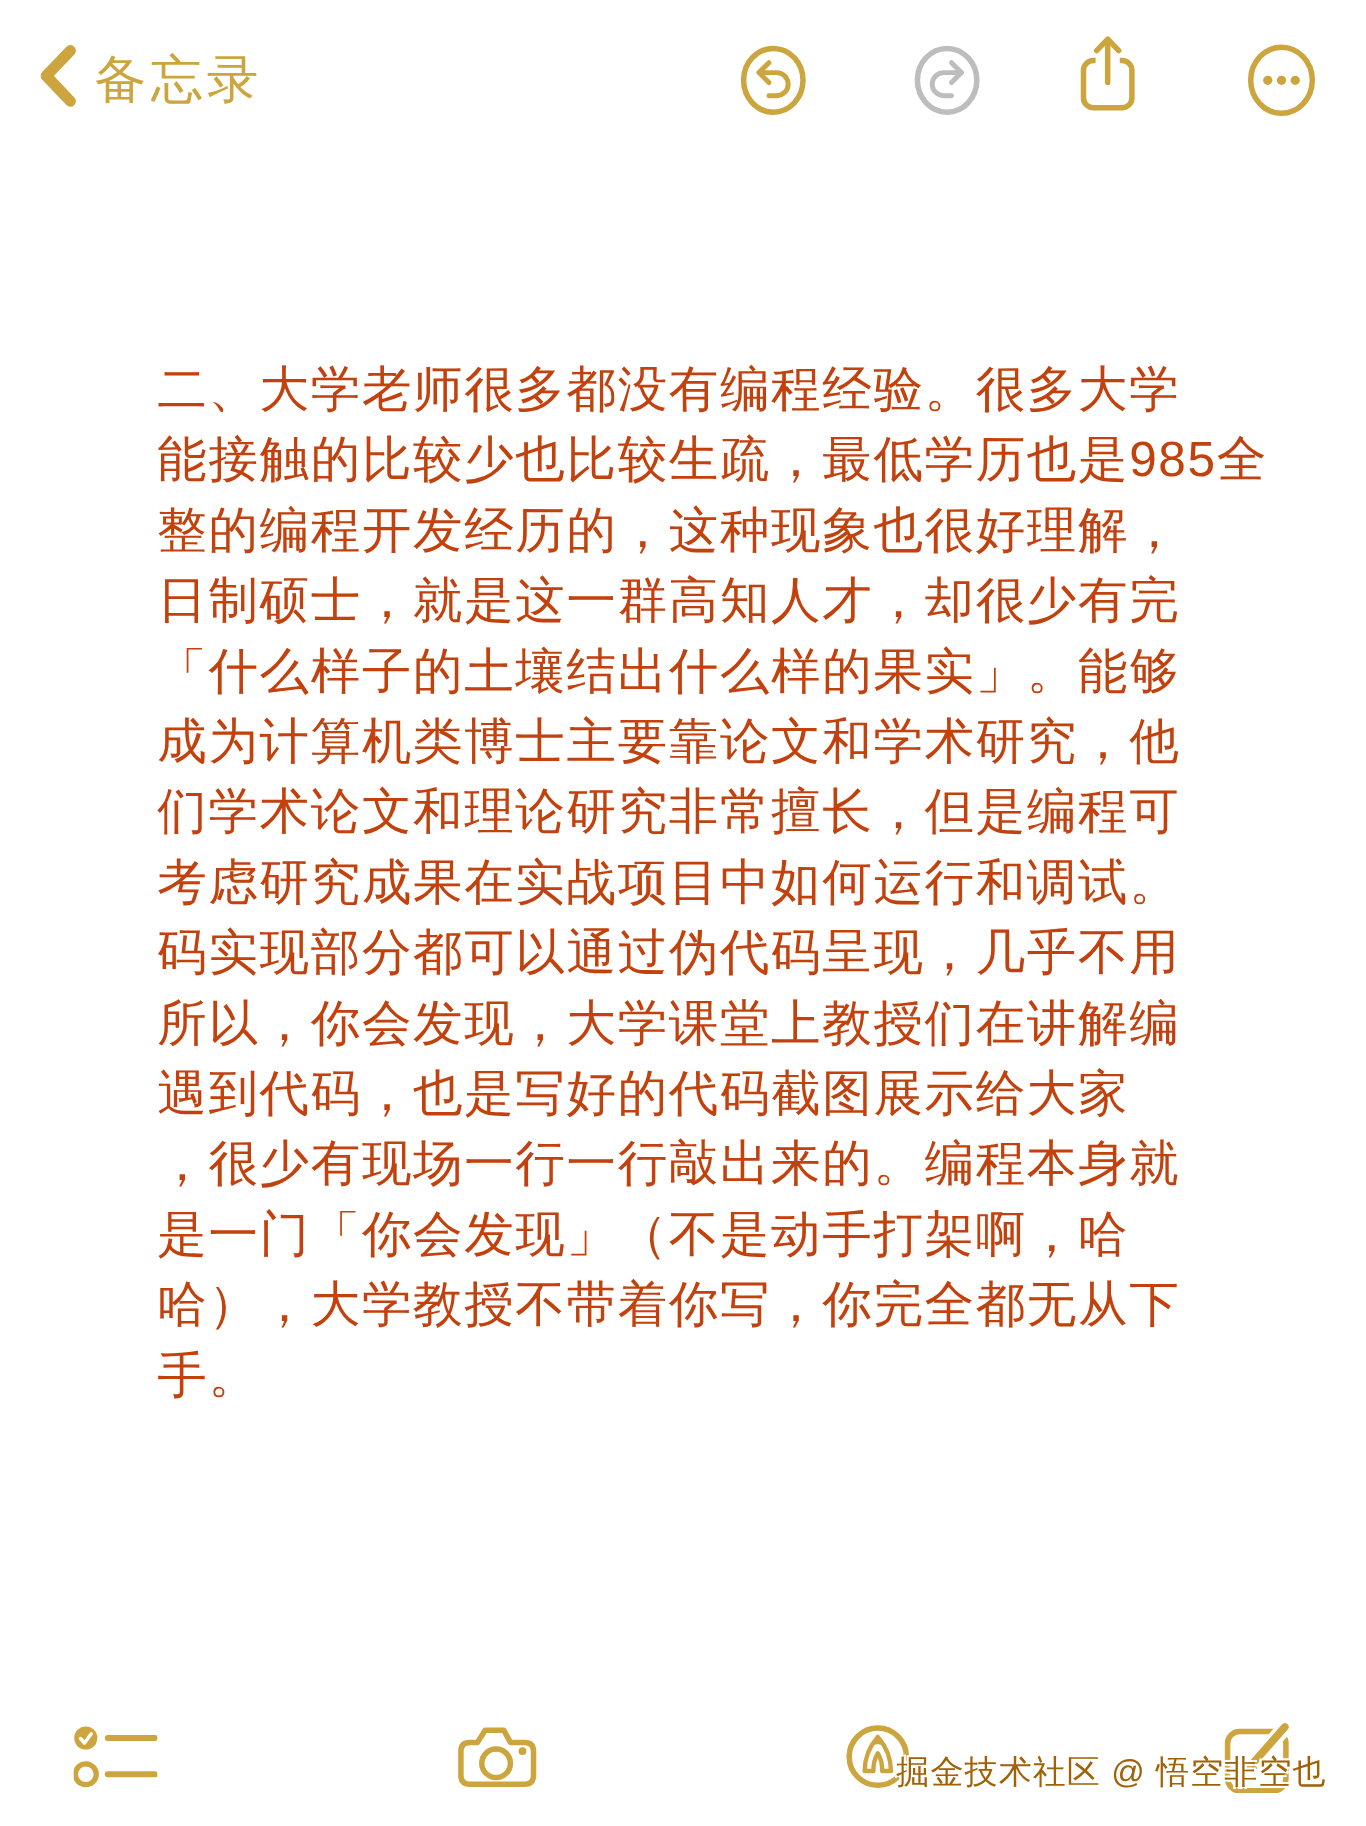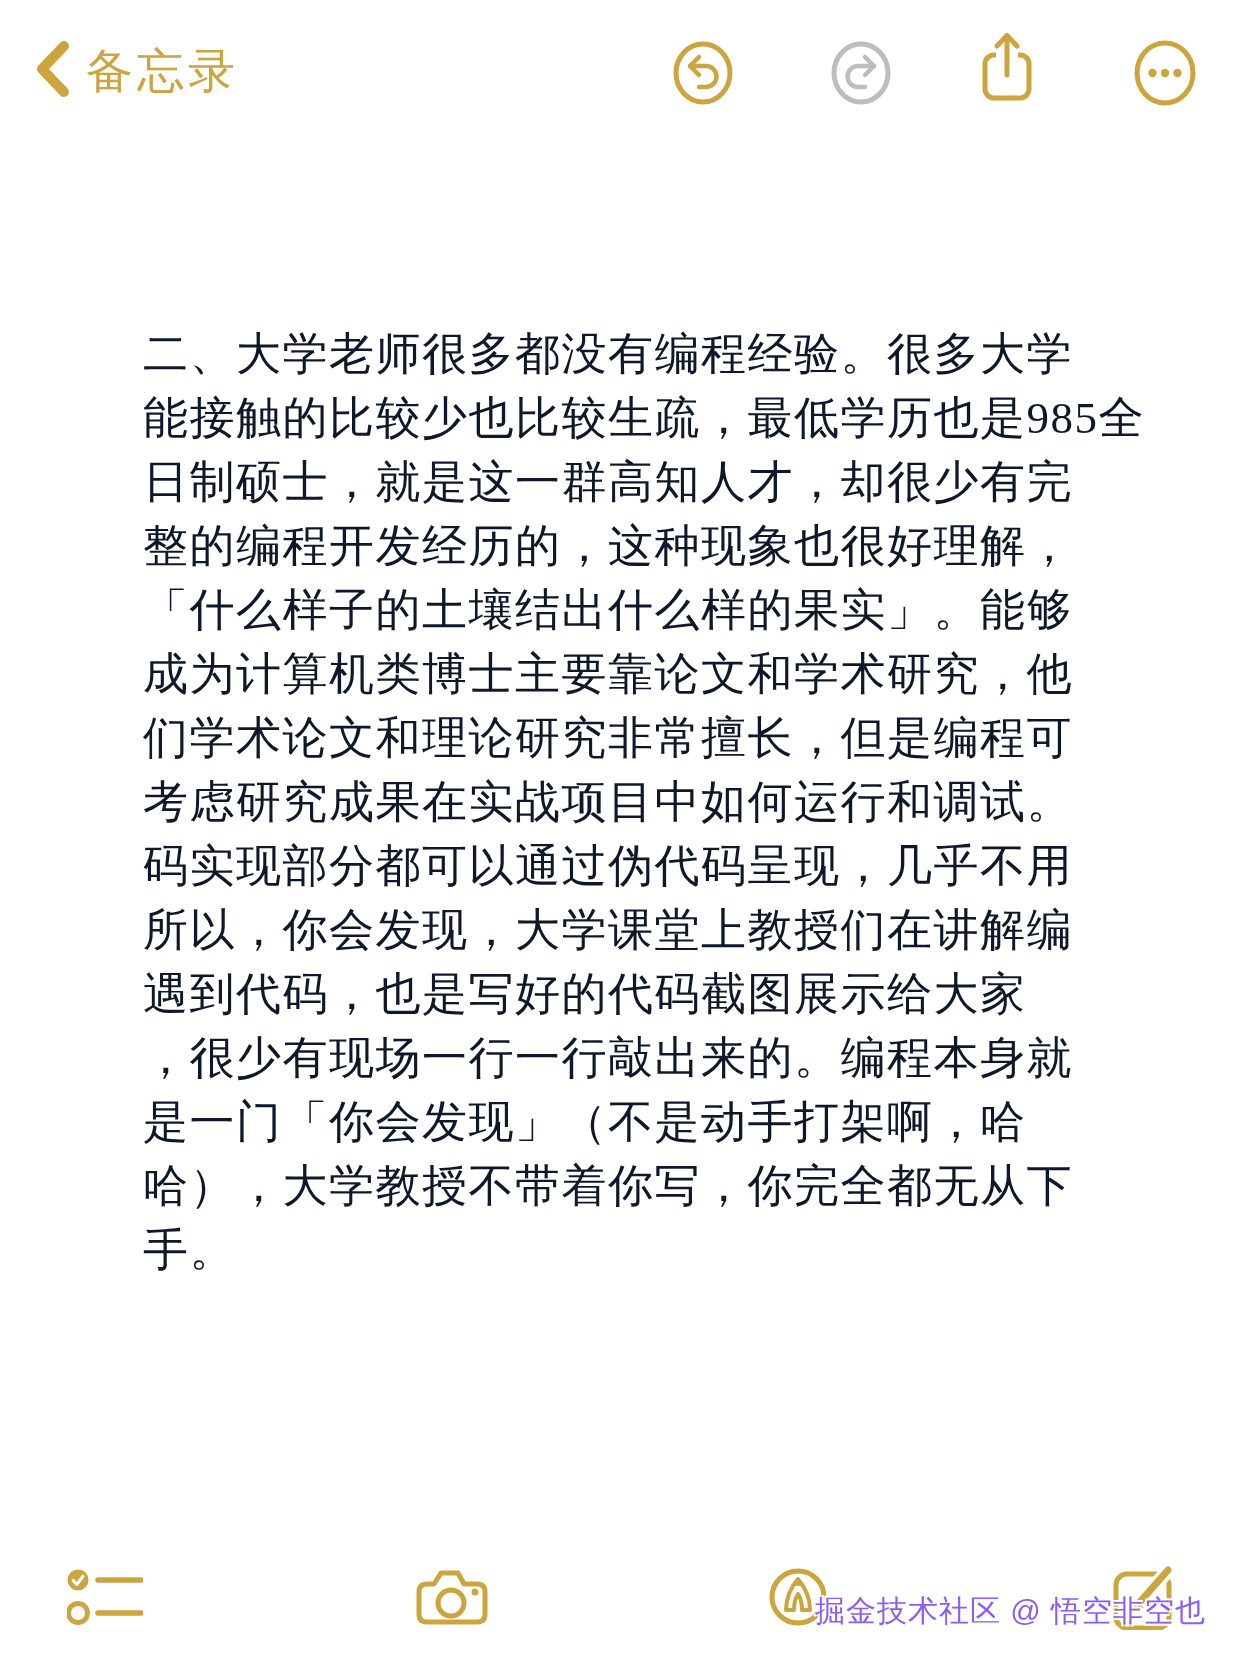--- a/index.html
+++ b/index.html
@@ -29,22 +29,22 @@
   .nav-icon { position: absolute; top: 40px; }
   .nav-icon.undo  { left: 672px; }
   .nav-icon.redo  { left: 830px; }
   .nav-icon.share { left: 978px; top: 30px; }
   .nav-icon.more  { left: 1133px; }
   
   .note-body {
     position: absolute;
     left: 143px; top: 322px;
     width: 960px;
-    color: #0f172a;
-    font-family: Liberation Serif, serif;
+    color: #c2410c;
+    font-family: Liberation Sans, sans-serif;
   }
   .note-line {
     height: 64px;
     line-height: 64px;
     font-size: 45px;
     letter-spacing: 1.5px;
     white-space: nowrap;
   }
   
   .toolbar { position: absolute; left: 0; top: 1545px; width: 1242px; height: 115px; }
@@ -52,21 +52,21 @@
   .tool.checklist { left: 67px;  top: 24px; }
   .tool.camera    { left: 413px; top: 19px; }
   .tool.markup    { left: 767px; top: 21px; }
   .tool.compose   { left: 1110px; top: 15px; }
   
   .watermark {
     position: absolute;
     right: 36px; top: 1591px;
     font-size: 30px;
     letter-spacing: 1px;
-    color: #8b5cf6;
+    color: #a16207;
     z-index: 9;
     pointer-events: none;
     white-space: nowrap;
     text-shadow:
       -2px -2px 0 #fff, 2px -2px 0 #fff,
       -2px  2px 0 #fff, 2px  2px 0 #fff,
       0 0 3px #fff;
   }
 </style>
 </head>
@@ -118,22 +118,22 @@
         <circle cx="19.5" cy="33" r="4.2" fill="#CDA53E"></circle>
         <circle cx="32" cy="33" r="4.2" fill="#CDA53E"></circle>
         <circle cx="44.5" cy="33" r="4.2" fill="#CDA53E"></circle>
       </svg>
     </span>
   </div>
 
   <div class="note-body">
     <div class="note-line">二、大学老师很多都没有编程经验。很多大学</div>
     <div class="note-line">能接触的比较少也比较生疏，最低学历也是985全</div>
+    <div class="note-line">整的编程开发经历的，这种现象也很好理解，</div>
     <div class="note-line">日制硕士，就是这一群高知人才，却很少有完</div>
-    <div class="note-line">整的编程开发经历的，这种现象也很好理解，</div>
     <div class="note-line">「什么样子的土壤结出什么样的果实」。能够</div>
     <div class="note-line">成为计算机类博士主要靠论文和学术研究，他</div>
     <div class="note-line">们学术论文和理论研究非常擅长，但是编程可</div>
     <div class="note-line">考虑研究成果在实战项目中如何运行和调试。</div>
     <div class="note-line">码实现部分都可以通过伪代码呈现，几乎不用</div>
     <div class="note-line">所以，你会发现，大学课堂上教授们在讲解编</div>
     <div class="note-line">遇到代码，也是写好的代码截图展示给大家</div>
     <div class="note-line">，很少有现场一行一行敲出来的。编程本身就</div>
     <div class="note-line">是一门「你会发现」（不是动手打架啊，哈</div>
     <div class="note-line">哈），大学教授不带着你写，你完全都无从下</div>

